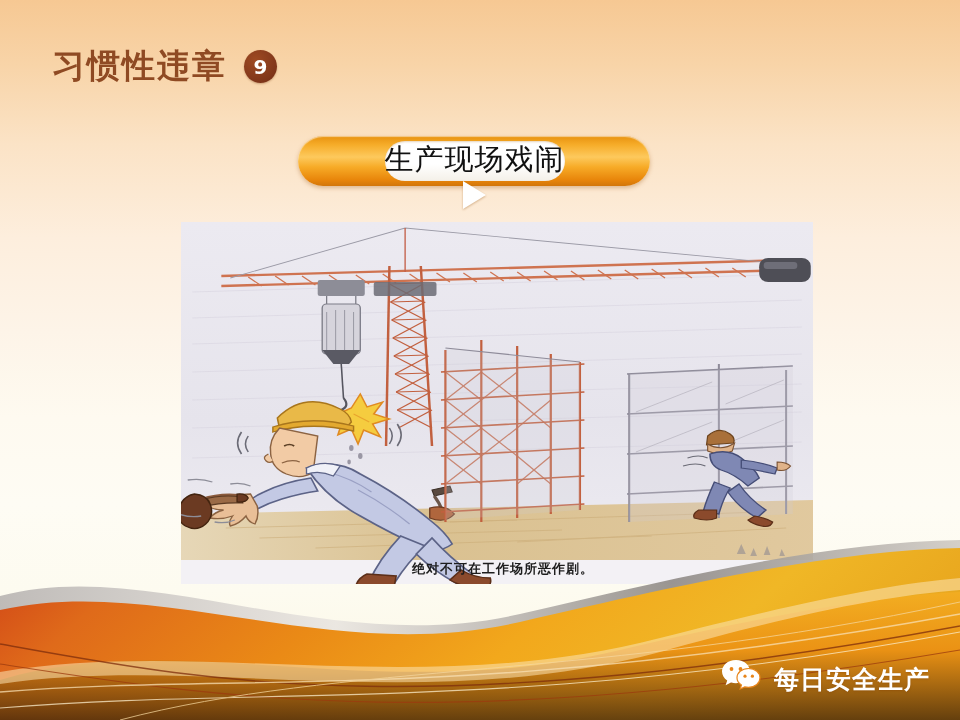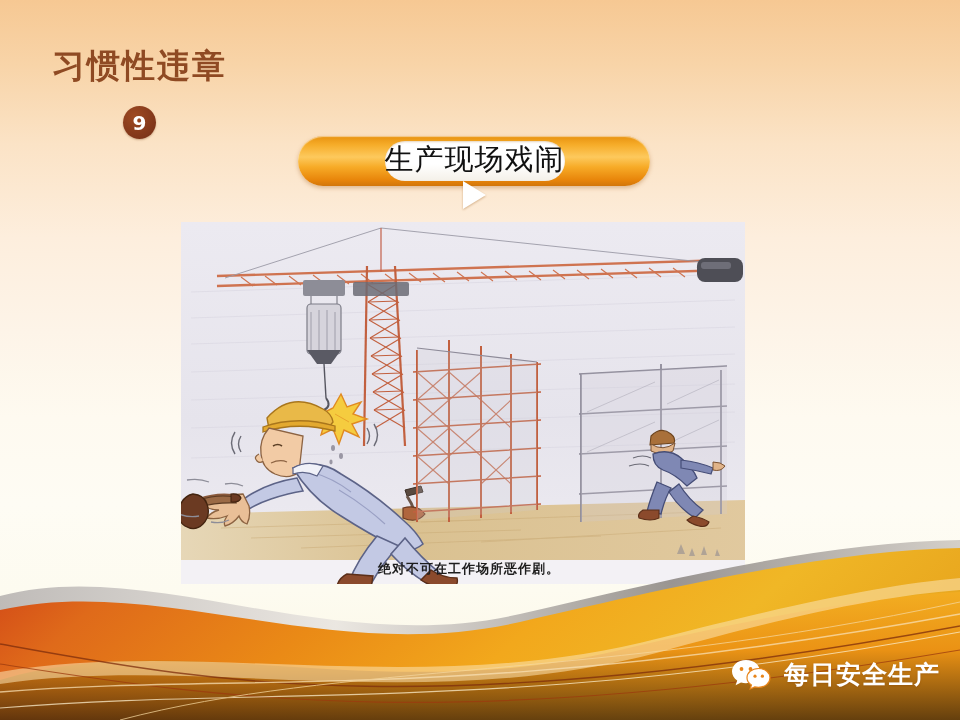--- a/index.html
+++ b/index.html
@@ -14,21 +14,21 @@
     background: linear-gradient(180deg,
       #f6c893 0%, #f8d4a8 9%, #fbe3c6 20%,
       #fdeedd 33%, #fdf4e8 46%, #fefaf0 58%,
       #fefcf4 70%, #fdfbf0 82%, #fcf8e8 92%, #faf4de 100%);
     overflow: hidden;
   }
 
   
   #heading {
     position: absolute; left: 52px; top: 44px;
-    display: flex; align-items: center; gap: 17px; flex-direction: column;
+    display: flex; align-items: center; gap: 17px;
   }
   #heading .title {
     font-family: "DejaVu Sans", sans-serif;
     font-size: 33px; font-weight: 600;
     letter-spacing: 2px;
     color: #8f4a23;
   }
   #heading .badge {
     width: 33px; height: 33px; border-radius: 50%;
     background: radial-gradient(circle at 35% 30%, #9e4a22, #80361a 70%, #6e2d14);
@@ -74,21 +74,21 @@
     width: 0; height: 0;
     border-top: 14px solid transparent;
     border-bottom: 14px solid transparent;
     border-left: 23px solid #ffffff;
     filter: drop-shadow(0 1px 1px rgba(150,85,15,.4));
   }
 
   
   #illustration {
     position: absolute; left: 181px; top: 222px;
-    width: 564px; height: 362px;
+    width: 632px; height: 362px;
     background: #eceaf0;
     overflow: hidden;
   }
   #illo-svg { display: block; width: 100%; height: 100%; }
   #illo-caption {
     position: absolute; left: 0; bottom: 6px; width: 100%;
     text-align: center;
     font-family: "DejaVu Sans", sans-serif;
     font-size: 13px; font-weight: 700; letter-spacing: 1px;
     color: #1d1d1d;
@@ -97,22 +97,22 @@
 
   
   #wave {
     position: absolute; left: 0; bottom: 0;
     width: 960px; height: 190px;
   }
   #wave svg { display: block; width: 100%; height: 100%; }
 
   
   #wechat {
-    position: absolute; right: 20px; bottom: 24px;
-    display: flex; align-items: flex-start; gap: 11px;
+    position: absolute; right: 30px; bottom: 24px;
+    display: flex; align-items: flex-end; gap: 11px;
   }
   #wechat .wx-label {
     font-family: "DejaVu Sans", sans-serif;
     font-size: 25px; font-weight: 600; letter-spacing: 1px;
     color: #ffffff;
     text-shadow: 0 1px 2px rgba(130,60,0,.35);
   }
 </style>
 </head>
 <body>

